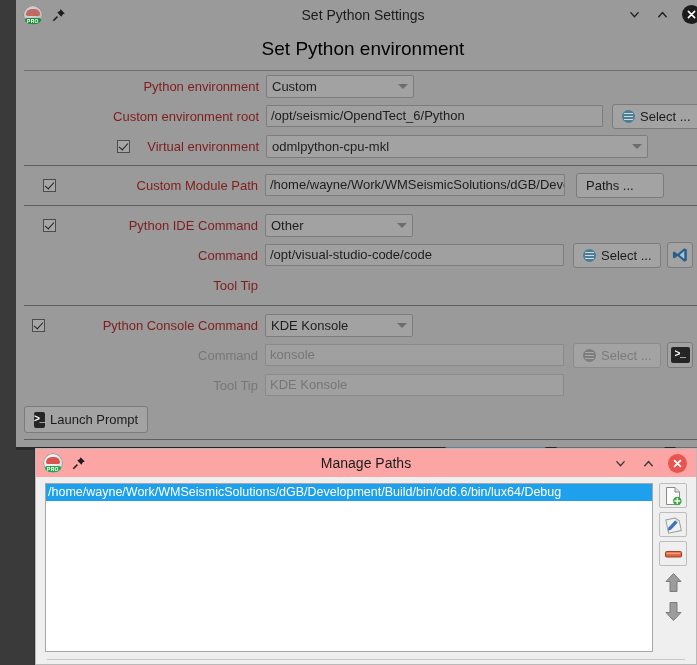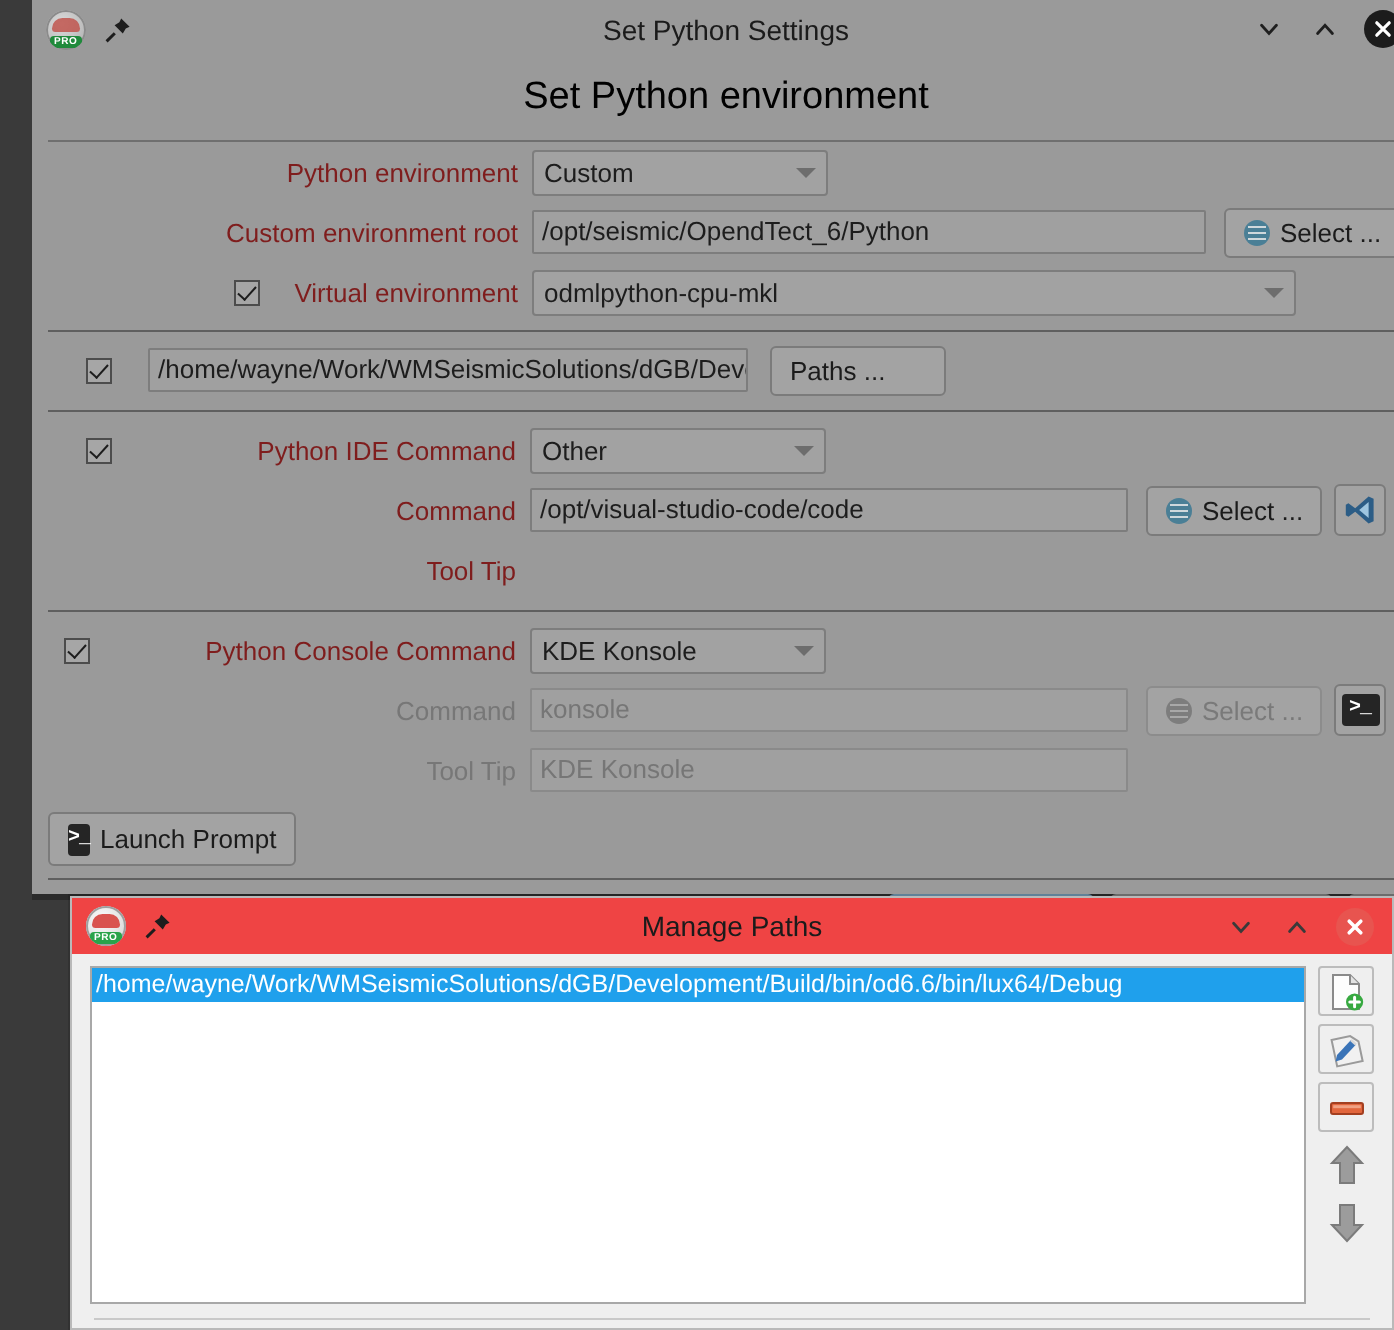--- a/index.html
+++ b/index.html
@@ -162,21 +162,21 @@
   }
 
   
   #managepaths{
     position:absolute;left:35px;top:448px;width:662px;height:217px;
     background:#efefef;
     box-sizing:border-box;
     border:1px solid #b9b9b9;
     box-shadow:0 0 0 1px rgba(0,0,0,.12);
   }
-  #managepaths .titlebar{background:#ef4444;height:28px;}
+  #managepaths .titlebar{background:#fca5a5;height:28px;}
   #managepaths .tb-title{font-size:14px;color:#1b1b1b;}
   .applogo2{
     width:20px;height:20px;border-radius:50%;
     background:radial-gradient(circle at 40% 35%,#fdfdfd,#dcdcdc 70%,#bcbcbc);
     position:relative;overflow:hidden;flex:none;box-shadow:inset 0 0 0 1px #9f9f9f;
   }
   .applogo2:before{
     content:"";position:absolute;left:3px;top:4px;width:14px;height:7px;
     background:#d9534f;border-radius:6px 6px 2px 2px;
   }
@@ -291,20 +291,21 @@
         <span class="arrow"></span>
       </div>
     </div>
 
     <div class="hrule dark" style="margin:4px 0 4px 0"></div>
 
     <div class="row">
       <div class="cbcell" style="width:50px">
         <span class="chk checked"></span>
       </div>
+      <div class="lbl" style="width:184px">Custom Module Path</div>
       <div class="field" style="width:300px">/home/wayne/Work/WMSeismicSolutions/dGB/Deve</div>
       <div class="btn" style="margin-left:11px;width:88px">
         <span>Paths ...</span>
       </div>
     </div>
 
     <div class="hrule dark" style="margin:5px 0 4px 0"></div>
 
     <div class="row">
       <div class="cbcell" style="width:50px">

